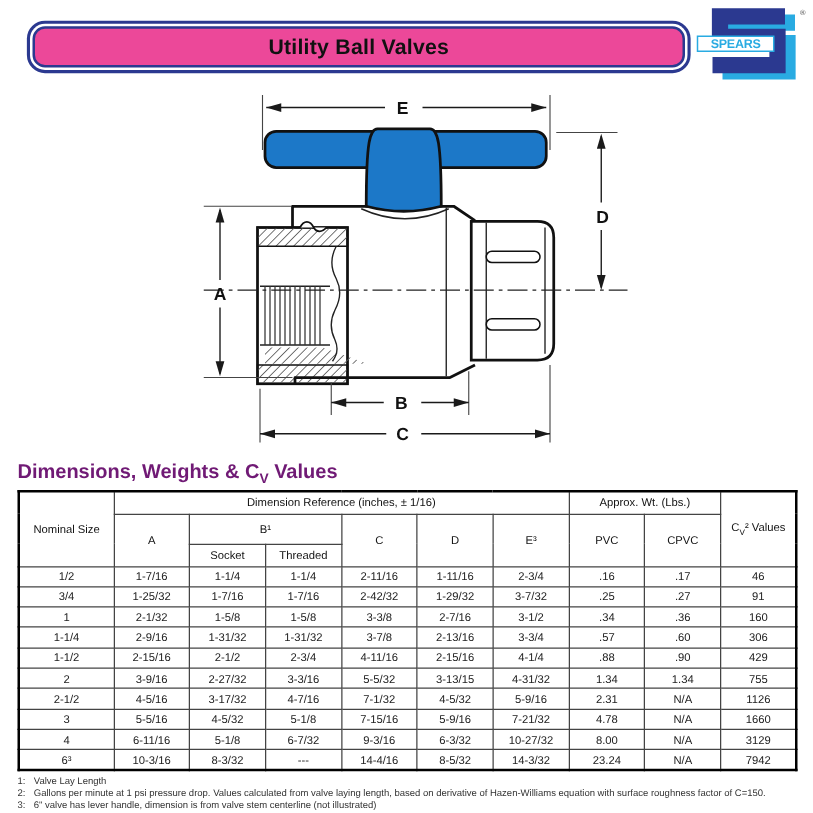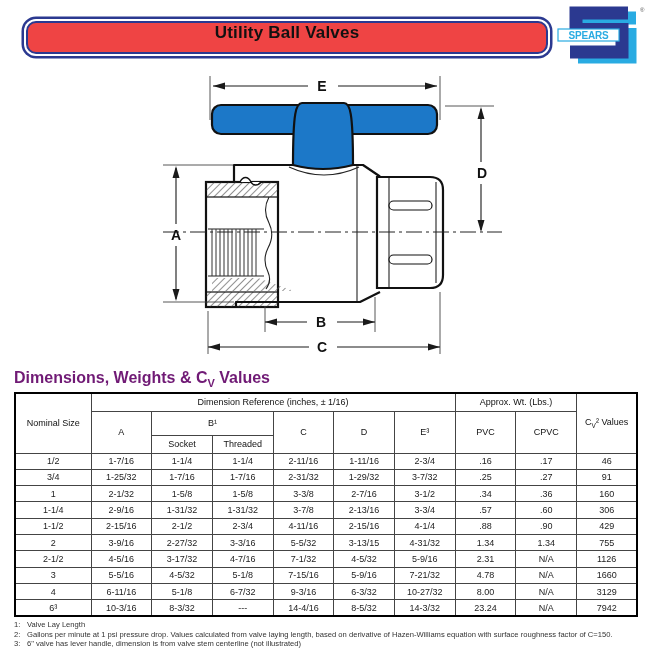--- a/index.html
+++ b/index.html
@@ -6,21 +6,21 @@
   body{
     width:650px;height:650px;position:relative;overflow:hidden;background:#fff;
     font-family:"Liberation Sans","DejaVu Sans",sans-serif;color:#1a1a1a;
   }
 
   
   #title-box{
     position:absolute;left:26px;top:21px;width:518px;height:29px;
     border:2.5px solid #2b3990;border-radius:10px;
     box-shadow:0 0 0 2px #fff,0 0 0 4.5px #2b3990;
-    display:flex;justify-content:center;background:#ef4444;
+    display:flex;align-items:center;justify-content:center;background:#ec4899;
   }
   #title-box .t{font-size:17px;font-weight:bold;color:#111;letter-spacing:.2px}
 
   
   #section-heading{
     position:absolute;left:14px;top:369px;
     font-size:16px;font-weight:bold;color:#701a75;white-space:nowrap;
   }
   #section-heading sub{font-size:11px;font-weight:bold}
 
@@ -186,21 +186,21 @@
         <td>2-3/4</td>
         <td>.16</td>
         <td>.17</td>
         <td>46</td>
       </tr>
       <tr>
         <td>3/4</td>
         <td>1-25/32</td>
         <td>1-7/16</td>
         <td>1-7/16</td>
-        <td>2-31/32</td>
+        <td>2-42/32</td>
         <td>1-29/32</td>
         <td>3-7/32</td>
         <td>.25</td>
         <td>.27</td>
         <td>91</td>
       </tr>
       <tr>
         <td>1</td>
         <td>2-1/32</td>
         <td>1-5/8</td>

